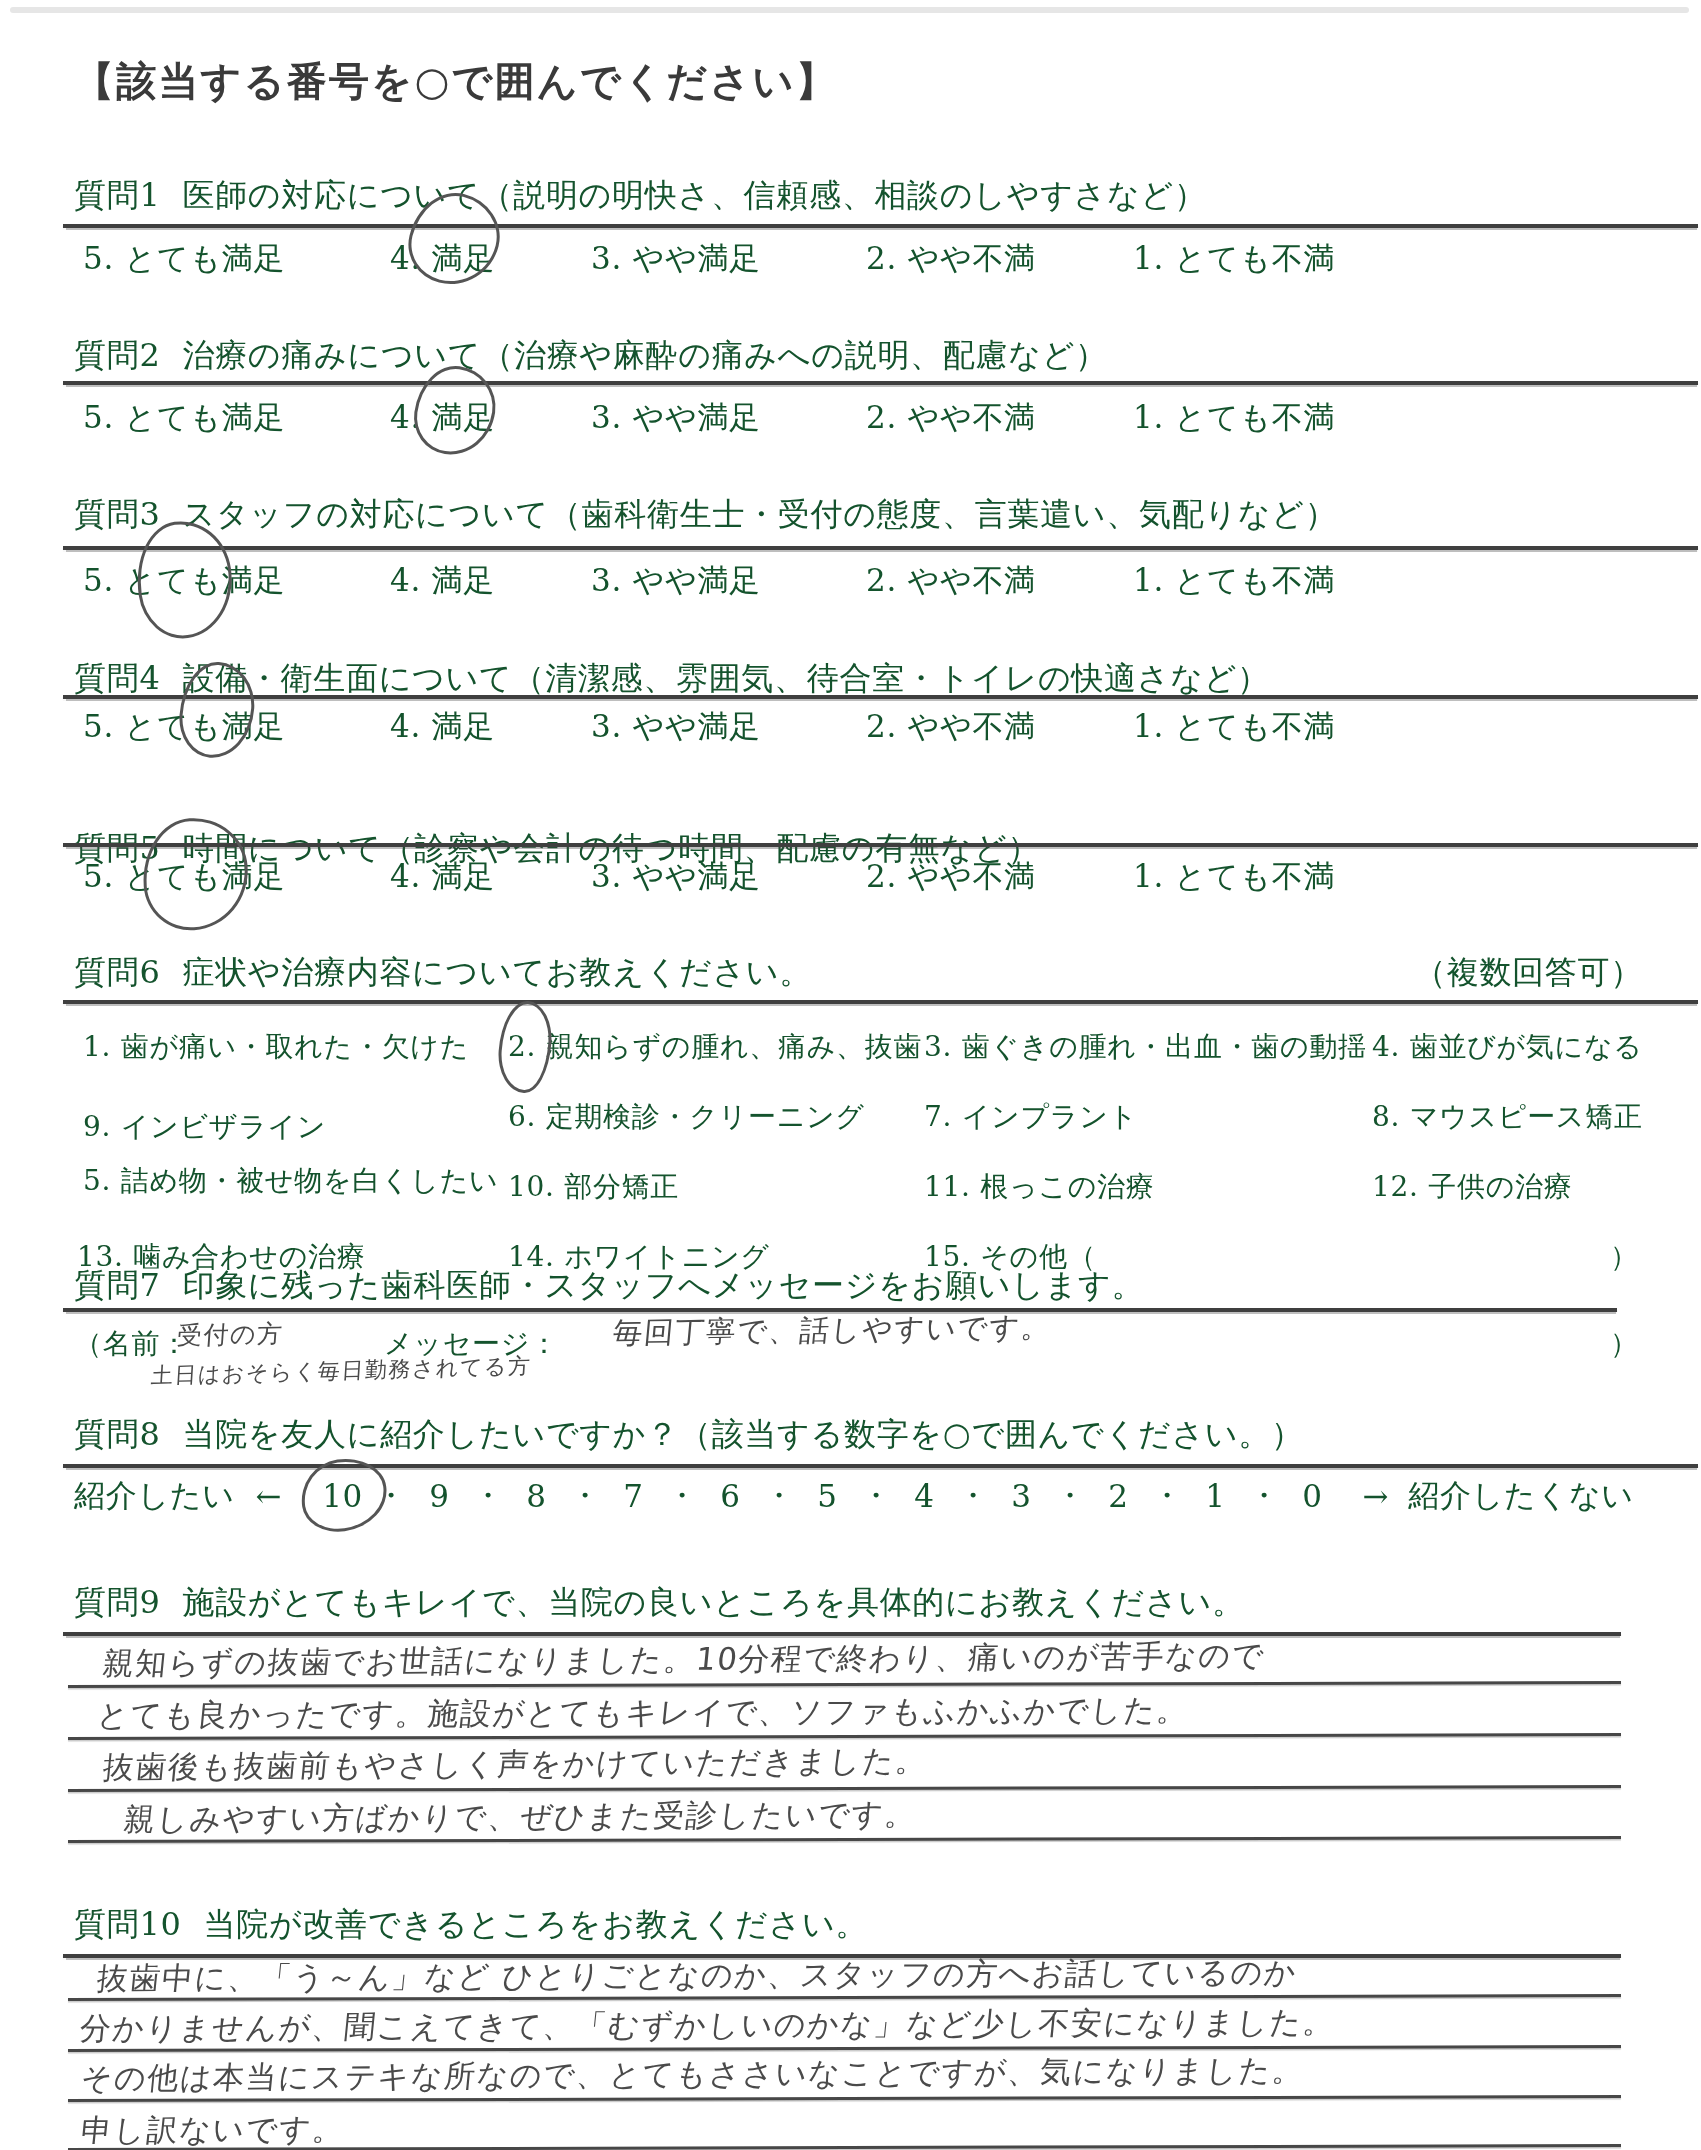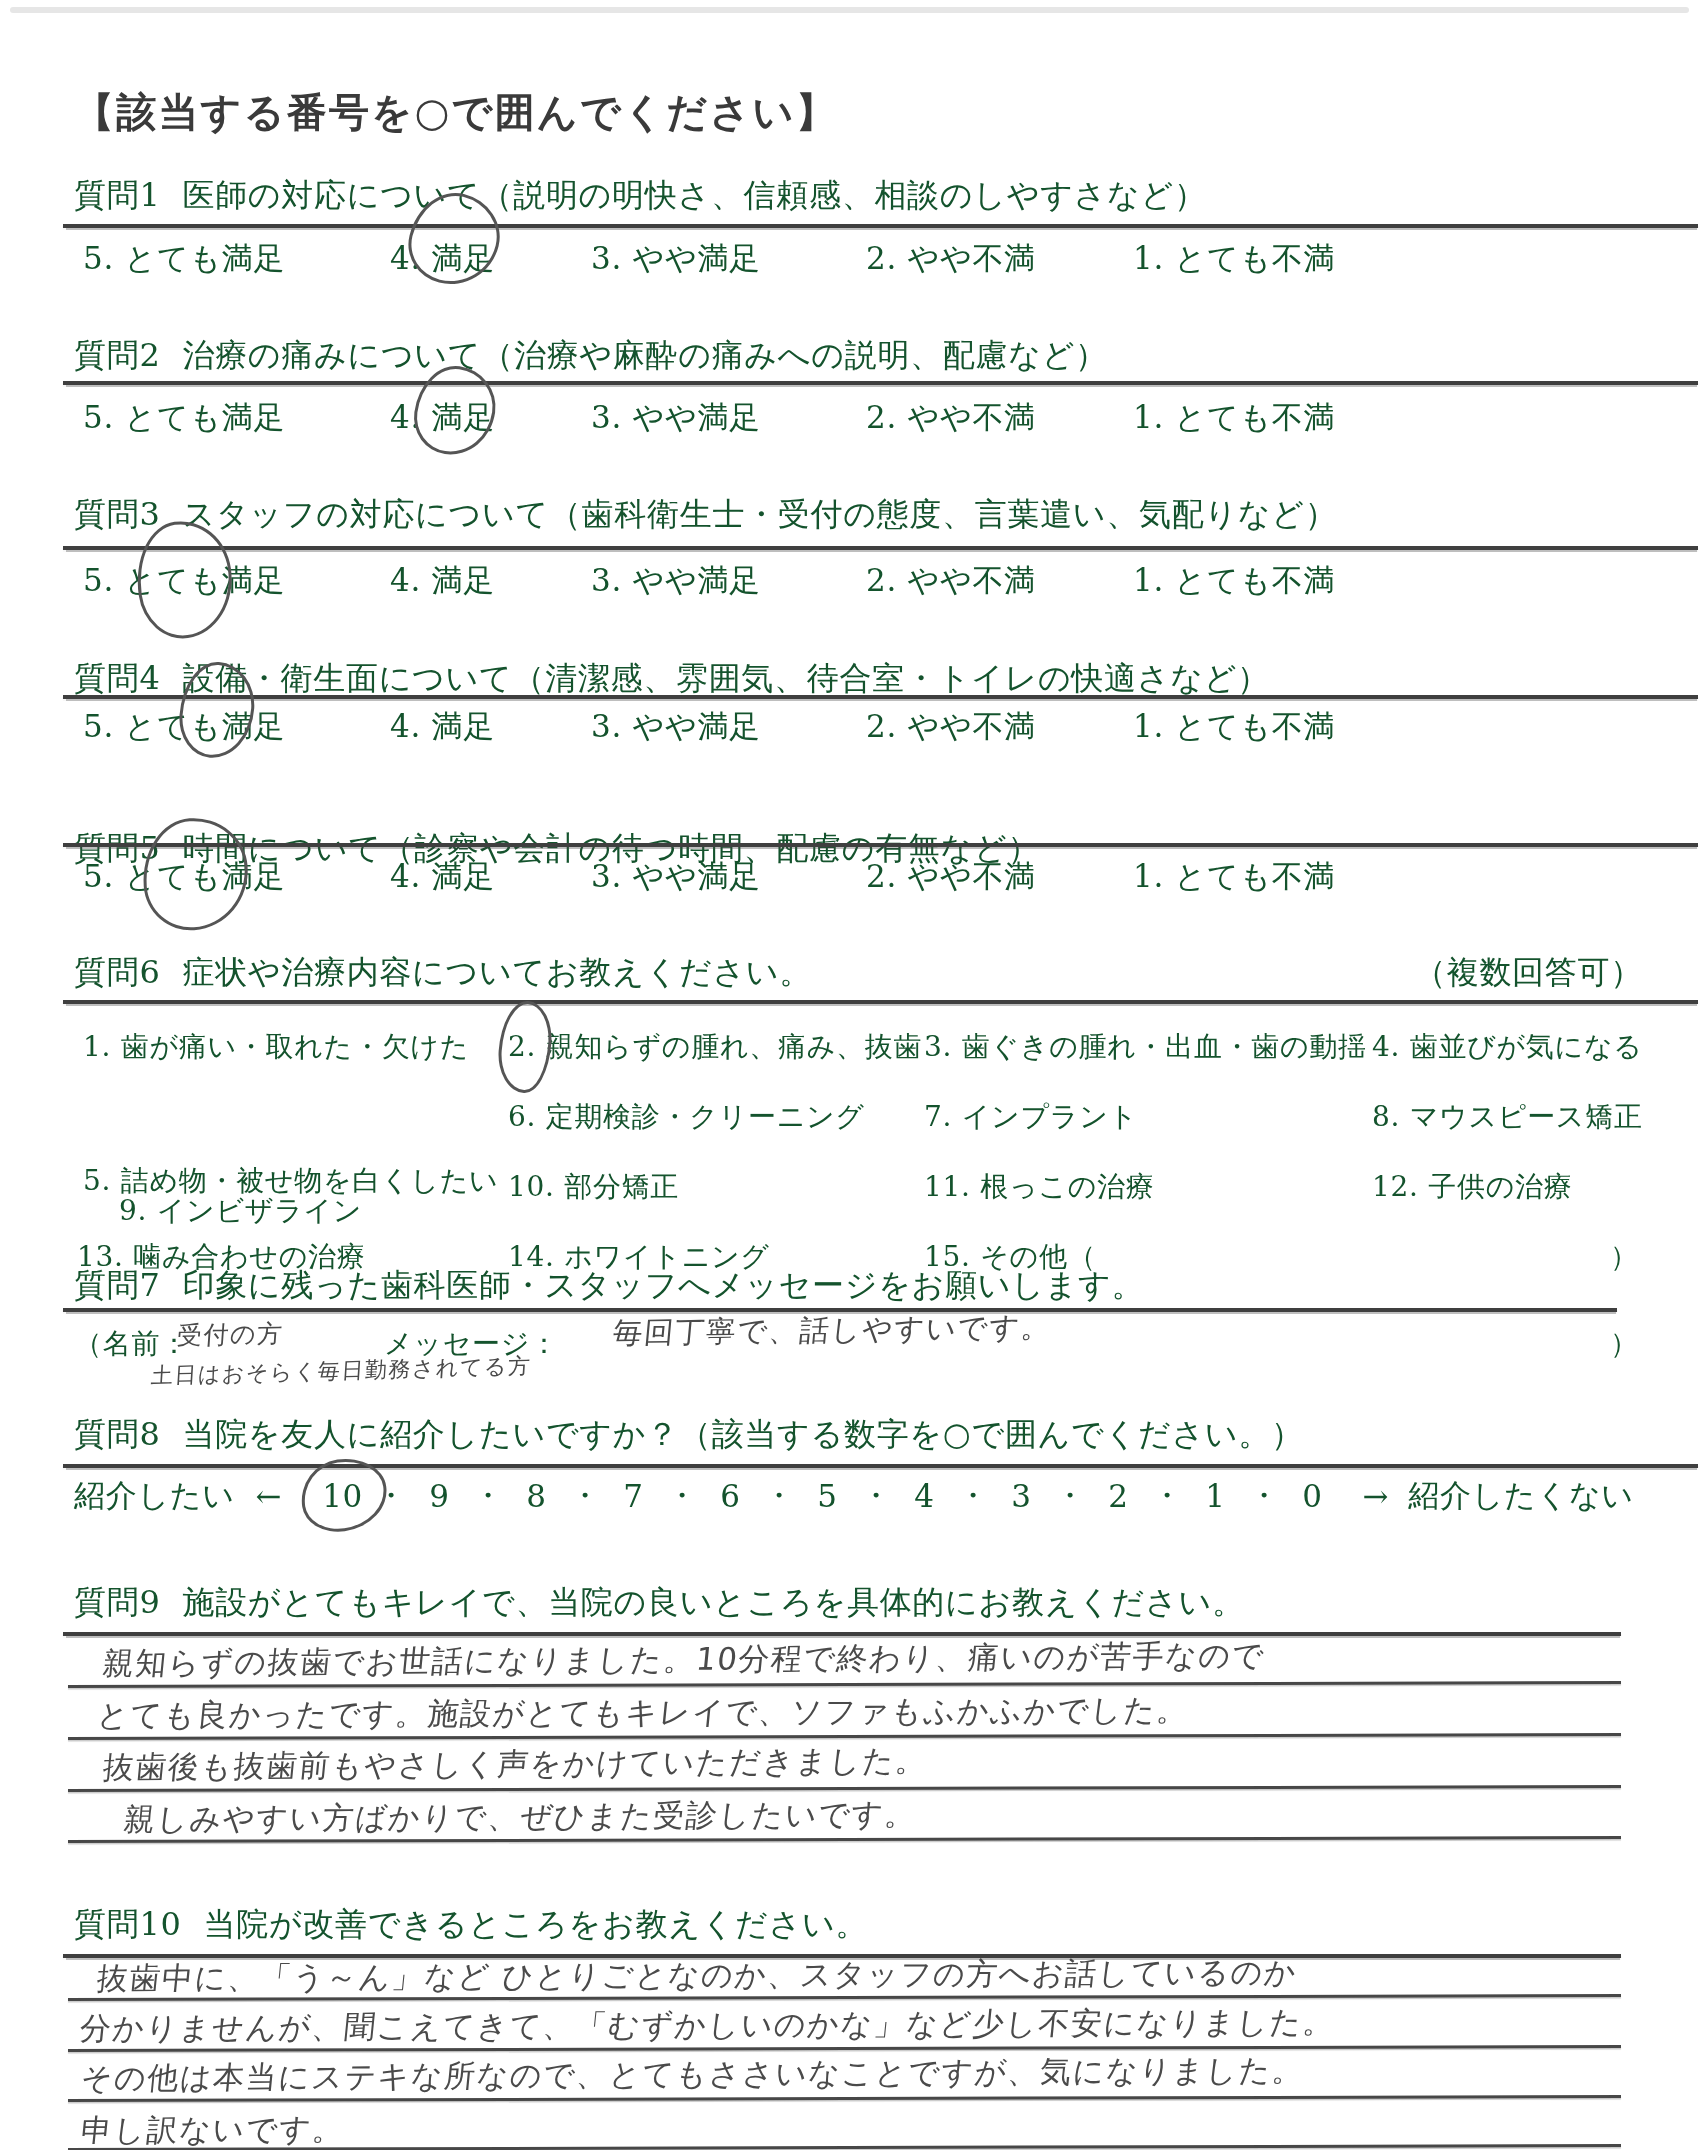--- a/index.html
+++ b/index.html
@@ -27,21 +27,21 @@
   .circ{position:absolute;border:3px solid #555;border-radius:48% 52% 55% 45% / 58% 46% 54% 42%;}
   .scan-edge{position:absolute;left:10.3px;right:11.8px;top:7.4px;height:5.9px;background:#e6e6e6;border-radius:3px;}
 </style>
 </head>
 <body>
 
 <div id="page">
 
   <div class="scan-edge"></div>
 
-  <div class="pt fz-title" style="left:74px;top:85px;">【該当する番号を○で囲んでください】</div>
+  <div class="pt fz-title" style="left:74px;top:54px;">【該当する番号を○で囲んでください】</div>
 
   <div>
     <div class="pt fz-h" style="left:74px;top:174px;">
       <span class="qlabel">質問1</span><span>医師の対応について（説明の明快さ、信頼感、相談のしやすさなど）</span>
     </div>
     <div class="rule" style="left:63px;top:224px;width:1635px;"></div>
     <span class="pt fz-opt" style="left:83px;top:238px;">5. とても満足</span>
     <span class="pt fz-opt" style="left:390px;top:238px;">4. 満足</span>
     <span class="pt fz-opt" style="left:591px;top:238px;">3. やや満足</span>
     <span class="pt fz-opt" style="left:866px;top:238px;">2. やや不満</span>
@@ -111,21 +111,21 @@
     <span class="pt fz-q6" style="left:83px;top:1028px;">1. 歯が痛い・取れた・欠けた</span>
     <span class="pt fz-q6" style="left:508px;top:1028px;">2. 親知らずの腫れ、痛み、抜歯</span>
     <span class="pt fz-q6" style="left:924px;top:1028px;">3. 歯ぐきの腫れ・出血・歯の動揺</span>
     <span class="pt fz-q6" style="left:1372px;top:1028px;">4. 歯並びが気になる</span>
 
     <span class="pt fz-q6" style="left:83px;top:1162px;">5. 詰め物・被せ物を白くしたい</span>
     <span class="pt fz-q6" style="left:508px;top:1098px;">6. 定期検診・クリーニング</span>
     <span class="pt fz-q6" style="left:924px;top:1098px;">7. インプラント</span>
     <span class="pt fz-q6" style="left:1372px;top:1098px;">8. マウスピース矯正</span>
 
-    <span class="pt fz-q6" style="left:83px;top:1192px;margin-left:36px;">9. インビザライン</span>
+    <span class="pt fz-q6" style="left:83px;top:1108px;">9. インビザライン</span>
     <span class="pt fz-q6" style="left:508px;top:1168px;">10. 部分矯正</span>
     <span class="pt fz-q6" style="left:924px;top:1168px;">11. 根っこの治療</span>
     <span class="pt fz-q6" style="left:1372px;top:1168px;">12. 子供の治療</span>
 
     <span class="pt fz-q6" style="left:77px;top:1238px;">13. 噛み合わせの治療</span>
     <span class="pt fz-q6" style="left:508px;top:1238px;">14. ホワイトニング</span>
     <span class="pt fz-q6" style="left:924px;top:1238px;">15. その他（</span>
     <span class="pt fz-q6" style="left:1610px;top:1238px;">）</span>
 
     <div class="circ" style="left:499px;top:1001px;width:46px;height:86px;transform:rotate(4deg);border-radius:50% 50% 46% 54%/56% 44% 56% 44%;"></div>

